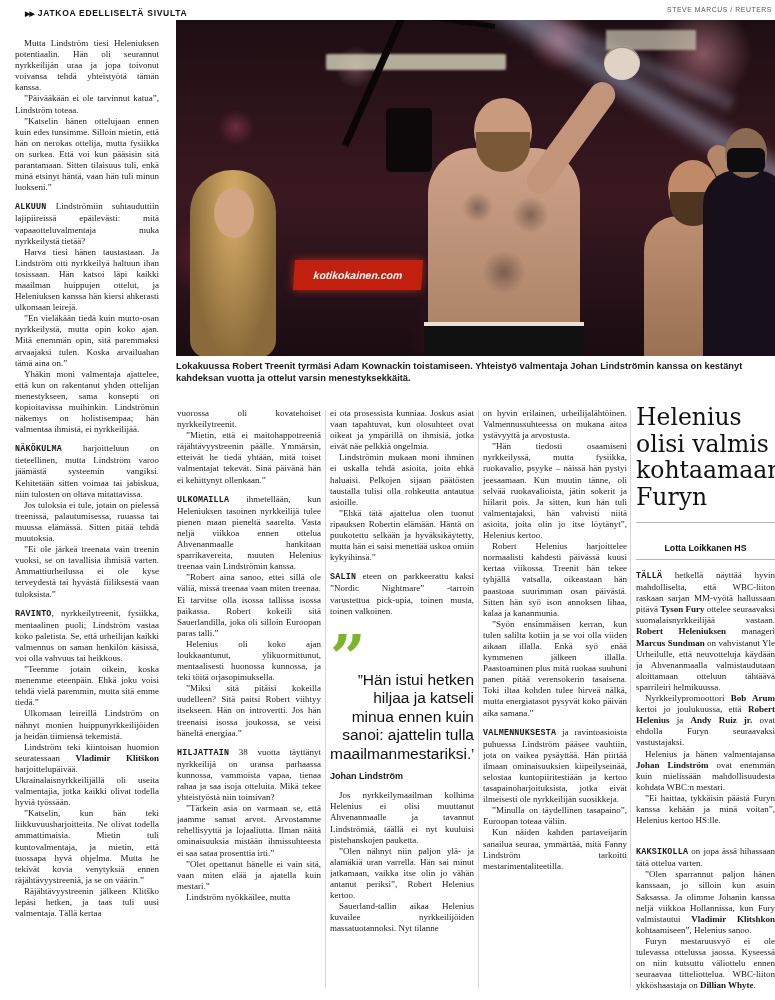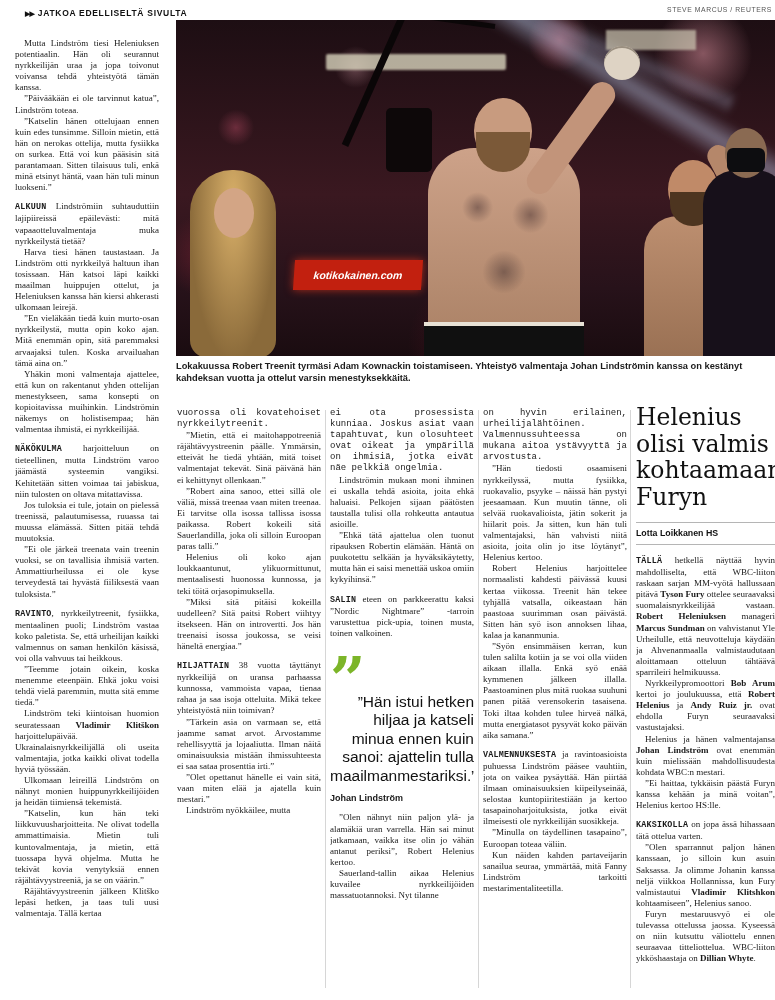--- a/index.html
+++ b/index.html
@@ -78,44 +78,44 @@
            line-height:12.4px;color:#1c1c1c;text-align:left;}
 
   
   .col{position:absolute;width:144px;text-align:justify;font-size:9px;line-height:11.1px;
        color:#1a1a1a;overflow:hidden;}
   #col1{left:15px;top:38px;height:957px;}
   #col2{left:177px;top:408px;height:587px;}
   #col3{left:330px;top:408px;height:587px;}
   #col4{left:483px;top:408px;height:587px;}
   .col p{margin:0;text-indent:9px;}
-  .col p.noind{text-indent:0;font-family:Liberation Mono, monospace;}
+  .col p.noind{text-indent:0;}
   .col p.section{text-indent:0;margin-top:8px;}
   .lead{font-family:Liberation Mono, monospace;font-weight:bold;font-size:8.4px;letter-spacing:0.2px;}
   .vrule{position:absolute;top:410px;height:578px;width:1px;background:#d6d6d6;}
 
   
   .pq{margin:12px 0 8px;text-align:left;}
   .pq-mark{display:block;height:42px;color:#7cb529;font-family:"DejaVu Serif",serif;
            font-weight:bold;font-size:62px;line-height:58px;text-indent:0;}
   .pq-text{font-family:"Liberation Sans",sans-serif;font-size:15.5px;line-height:18.5px;
            color:#111;text-indent:0;text-align:right;}
   .pq-attr{margin-top:8px;font-family:"Liberation Sans",sans-serif;font-weight:bold;
            font-size:9px;text-indent:0;}
 
   
   .sidebar{position:absolute;left:636px;top:404px;width:139px;height:591px;overflow:hidden;}
   .sb-headline{margin:0 0 12px 0;font-family:"DejaVu Serif",serif;font-weight:normal;
                font-size:23.5px;line-height:26.5px;color:#111;text-align:left;}
   .sb-byline{font-family:"Liberation Sans",sans-serif;font-weight:bold;font-size:8.8px;
-             padding:5px 0 6px;border-top:1px solid #b5b5b5;border-bottom:1px solid #b5b5b5;
-             margin-bottom:10px;color:#111;}
+             padding:20px 0 6px;border-top:1px solid #b5b5b5;border-bottom:1px solid #b5b5b5;
+             margin-bottom:10px;color:#111;text-align:center;}
   .sb-body{text-align:justify;font-size:9px;line-height:11.1px;}
   .sb-body p{margin:0;text-indent:9px;}
-  .sb-body p.section{text-indent:0;margin-top:8px;}
+  .sb-body p.section{text-indent:0;margin-top:20px;}
   .sb-body p.first{text-indent:0;margin-top:0;}
 </style>
 </head>
 <body>
 
 <div class="page">
 
   <div class="cont-tag">
     <span class="ff-icon">▶▶</span><span>JATKOA EDELLISELTÄ SIVULTA</span>
   </div>
@@ -157,46 +157,48 @@
       <p>”Katselin hänen ottelujaan ennen kuin edes tunsimme. Silloin mietin, että hän on nerokas ottelija, mutta fysiikka on surkea. Että voi kun pääsisin sitä parantamaan. Sitten tilaisuus tuli, enkä minä etsinyt häntä, vaan hän tuli minun luokseni.”</p>
       <p class="section"><span class="lead">ALKUUN</span> Lindströmiin suhtauduttiin lajipiireissä epäilevästi: mitä vapaaotteluvalmentaja muka nyrkkeilystä tietää?</p>
       <p>Harva tiesi hänen taustastaan. Ja Lindström otti nyrkkeilyä haltuun ihan tosissaan. Hän katsoi läpi kaikki maailman huippujen ottelut, ja Heleniuksen kanssa hän kiersi ahkerasti ulkomaan leirejä.</p>
       <p>”En vieläkään tiedä kuin murto-osan nyrkkeilystä, mutta opin koko ajan. Mitä enemmän opin, sitä paremmaksi arvaajaksi tulen. Koska arvailuahan tämä aina on.”</p>
       <p>Yhäkin moni valmentaja ajattelee, että kun on rakentanut yhden ottelijan menestykseen, sama konsepti on kopioitavissa muihinkin. Lindströmin näkemys on holistisempaa; hän valmentaa ihmistä, ei nyrkkeilijää.</p>
       <p class="section"><span class="lead">NÄKÖKULMA</span> harjoitteluun on tieteellinen, mutta Lindström varoo jäämästä systeemin vangiksi. Kehitetään sitten voimaa tai jabiskua, niin tulosten on oltava mitattavissa.</p>
       <p>Jos tuloksia ei tule, jotain on pielessä treenissä, palautumisessa, ruuassa tai muussa elämässä. Sitten pitää tehdä muutoksia.</p>
       <p>”Ei ole järkeä treenata vain treenin vuoksi, se on tavallisia ihmisiä varten. Ammattiurheilussa ei ole kyse terveydestä tai hyvästä fiiliksestä vaan tuloksista.”</p>
       <p class="section"><span class="lead">RAVINTO</span>, nyrkkeilytreenit, fysiikka, mentaalinen puoli; Lindström vastaa koko paletista. Se, että urheilijan kaikki valmennus on saman henkilön käsissä, voi olla vahvuus tai heikkous.</p>
       <p>”Teemme jotain oikein, koska menemme eteenpäin. Ehkä joku voisi tehdä vielä paremmin, mutta sitä emme tiedä.”</p>
+      <p>Ulkomaan leireillä Lindström on nähnyt monien huippunyrkkeilijöiden ja heidän tiimiensä tekemistä.</p>
       <p>Lindström teki kiintoisan huomion seuratessaan <b>Vladimir Klitškon</b> harjoittelupäivää. Ukrainalaisnyrkkeilijällä oli useita valmentajia, jotka kaikki olivat todella hyviä työssään.</p>
-      <p>Ulkomaan leireillä Lindström on nähnyt monien huippunyrkkeilijöiden ja heidän tiimiensä tekemistä.</p>
       <p>”Katselin, kun hän teki liikkuvuusharjoitteita. Ne olivat todella ammattimaisia. Mietin tuli kuntovalmentaja, ja mietin, että tuossapa hyvä ohjelma. Mutta he tekivät kovia venytyksiä ennen räjähtävyystreeniä, ja se on väärin.”</p>
       <p>Räjähtävyystreenin jälkeen Klitško lepäsi hetken, ja taas tuli uusi valmentaja. Tällä kertaa</p>
     </div>
   <div id="col2" class="col">
       <p class="noind">vuorossa oli kovatehoiset nyrkkeilytreenit.</p>
       <p>”Mietin, että ei maitohappotreeniä räjähtävyystreenin päälle. Ymmärsin, etteivät he tiedä yhtään, mitä toiset valmentajat tekevät. Sinä päivänä hän ei kehittynyt ollenkaan.”</p>
+      <p class="section"><span class="lead">ULKOMAILLA</span> ihmetellään, kun Heleniuksen tasoinen nyrkkeilijä tulee pienen maan pieneltä saarelta. Vasta neljä viikkoa ennen ottelua Ahvenanmaalle hankitaan sparrikavereita, muuten Helenius treenaa vain Lindströmin kanssa.</p>
       <p>”Robert aina sanoo, ettei sillä ole väliä, missä treenaa vaan miten treenaa. Ei tarvitse olla isossa tallissa isossa paikassa. Robert kokeili sitä Sauerlandilla, joka oli silloin Euroopan paras talli.”</p>
       <p>Helenius oli koko ajan loukkaantunut, ylikuormittunut, mentaalisesti huonossa kunnossa, ja teki töitä orjasopimuksella.</p>
       <p>”Miksi sitä pitäisi kokeilla uudelleen? Sitä paitsi Robert viihtyy itsekseen. Hän on introvertti. Jos hän treenaisi isossa joukossa, se veisi häneltä energiaa.”</p>
       <p class="section"><span class="lead">HILJATTAIN</span> 38 vuotta täyttänyt nyrkkeilijä on uransa parhaassa kunnossa, vammoista vapaa, tienaa rahaa ja saa isoja otteluita. Mikä tekee yhteistyöstä niin toimivan?</p>
       <p>”Tärkein asia on varmaan se, että jaamme samat arvot. Arvostamme rehellisyyttä ja lojaaliutta. Ilman näitä ominaisuuksia mistään ihmissuhteesta ei saa sataa prosenttia irti.”</p>
       <p>”Olet opettanut hänelle ei vain sitä, vaan miten elää ja ajatella kuin mestari.”</p>
       <p>Lindström nyökkäilee, mutta</p>
     </div>
   <div id="col3" class="col">
       <p class="noind">ei ota prosessista kunniaa. Joskus asiat vaan tapahtuvat, kun olosuhteet ovat oikeat ja ympärillä on ihmisiä, jotka eivät näe pelkkiä ongelmia.</p>
       <p>Lindströmin mukaan moni ihminen ei uskalla tehdä asioita, joita ehkä haluaisi. Pelkojen sijaan päätösten taustalla tulisi olla rohkeutta antautua asioille.</p>
       <p>”Ehkä tätä ajattelua olen tuonut ripauksen Robertin elämään. Häntä on puukotettu selkään ja hyväksikäytetty, mutta hän ei saisi menettää uskoa omiin kykyihinsä.”</p>
       <p class="section"><span class="lead">SALIN</span> eteen on parkkeerattu kaksi ”Nordic Nightmare” -tarroin varustettua pick-upia, toinen musta, toinen valkoinen.</p>
       <div class="pq">
         <span class="pq-mark">”</span>
         <div class="pq-text">”Hän istui hetken hiljaa ja katseli minua ennen kuin sanoi: ajattelin tulla maailmanmestariksi.”</div>
         <div class="pq-attr">Johan Lindström</div>
       </div>
+      <p>Jos nyrkkeilymaailman kolhima Helenius ei olisi muuttanut Ahvenanmaalle ja tavannut Lindströmiä, täällä ei nyt kuuluisi pistehanskojen pauketta.</p>
       <p>”Olen nähnyt niin paljon ylä- ja alamäkiä uran varrella. Hän sai minut jatkamaan, vaikka itse olin jo vähän antanut periksi”, Robert Helenius kertoo.</p>
       <p>Sauerland-tallin aikaa Helenius kuvailee nyrkkeilijöiden massatuotannoksi. Nyt tilanne</p>
     </div>
   <div id="col4" class="col">
       <p class="noind">on hyvin erilainen, urheilijalähtöinen. Valmennussuhteessa on mukana aitoa ystävyyttä ja arvostusta.</p>
       <p>”Hän tiedosti osaamiseni nyrkkeilyssä, mutta fysiikka, ruokavalio, psyyke – näissä hän pystyi jeesaamaan. Kun muutin tänne, oli selvää ruokavalioista, jätin sokerit ja hiilarit pois. Ja sitten, kun hän tuli valmentajaksi, hän vahvisti niitä asioita, joita olin jo itse löytänyt”, Helenius kertoo.</p>
       <p>Robert Helenius harjoittelee normaalisti kahdesti päivässä kuusi kertaa viikossa. Treenit hän tekee tyhjällä vatsalla, oikeastaan hän paastoaa suurimman osan päivästä. Sitten hän syö ison annoksen lihaa, kalaa ja kananmunia.</p>
       <p>”Syön ensimmäisen kerran, kun tulen salilta kotiin ja se voi olla viiden aikaan illalla. Enkä syö enää kymmenen jälkeen illalla. Paastoaminen plus mitä ruokaa suuhuni panen pitää verensokerin tasaisena. Toki iltaa kohden tulee hirveä nälkä, mutta energiatasot pysyvät koko päivän aika samana.”</p>
       <p class="section"><span class="lead">VALMENNUKSESTA</span> ja ravintoasioista puhuessa Lindström pääsee vauhtiin, jota on vaikea pysäyttää. Hän piirtää ilmaan ominaisuuksien kiipeilyseinää, selostaa kuntopiiritestiään ja kertoo tasapainoharjoituksista, jotka eivät ilmeisesti ole nyrkkeilijän suosikkeja.</p>
       <p>”Minulla on täydellinen tasapaino”, Euroopan toteaa väliin.</p>

